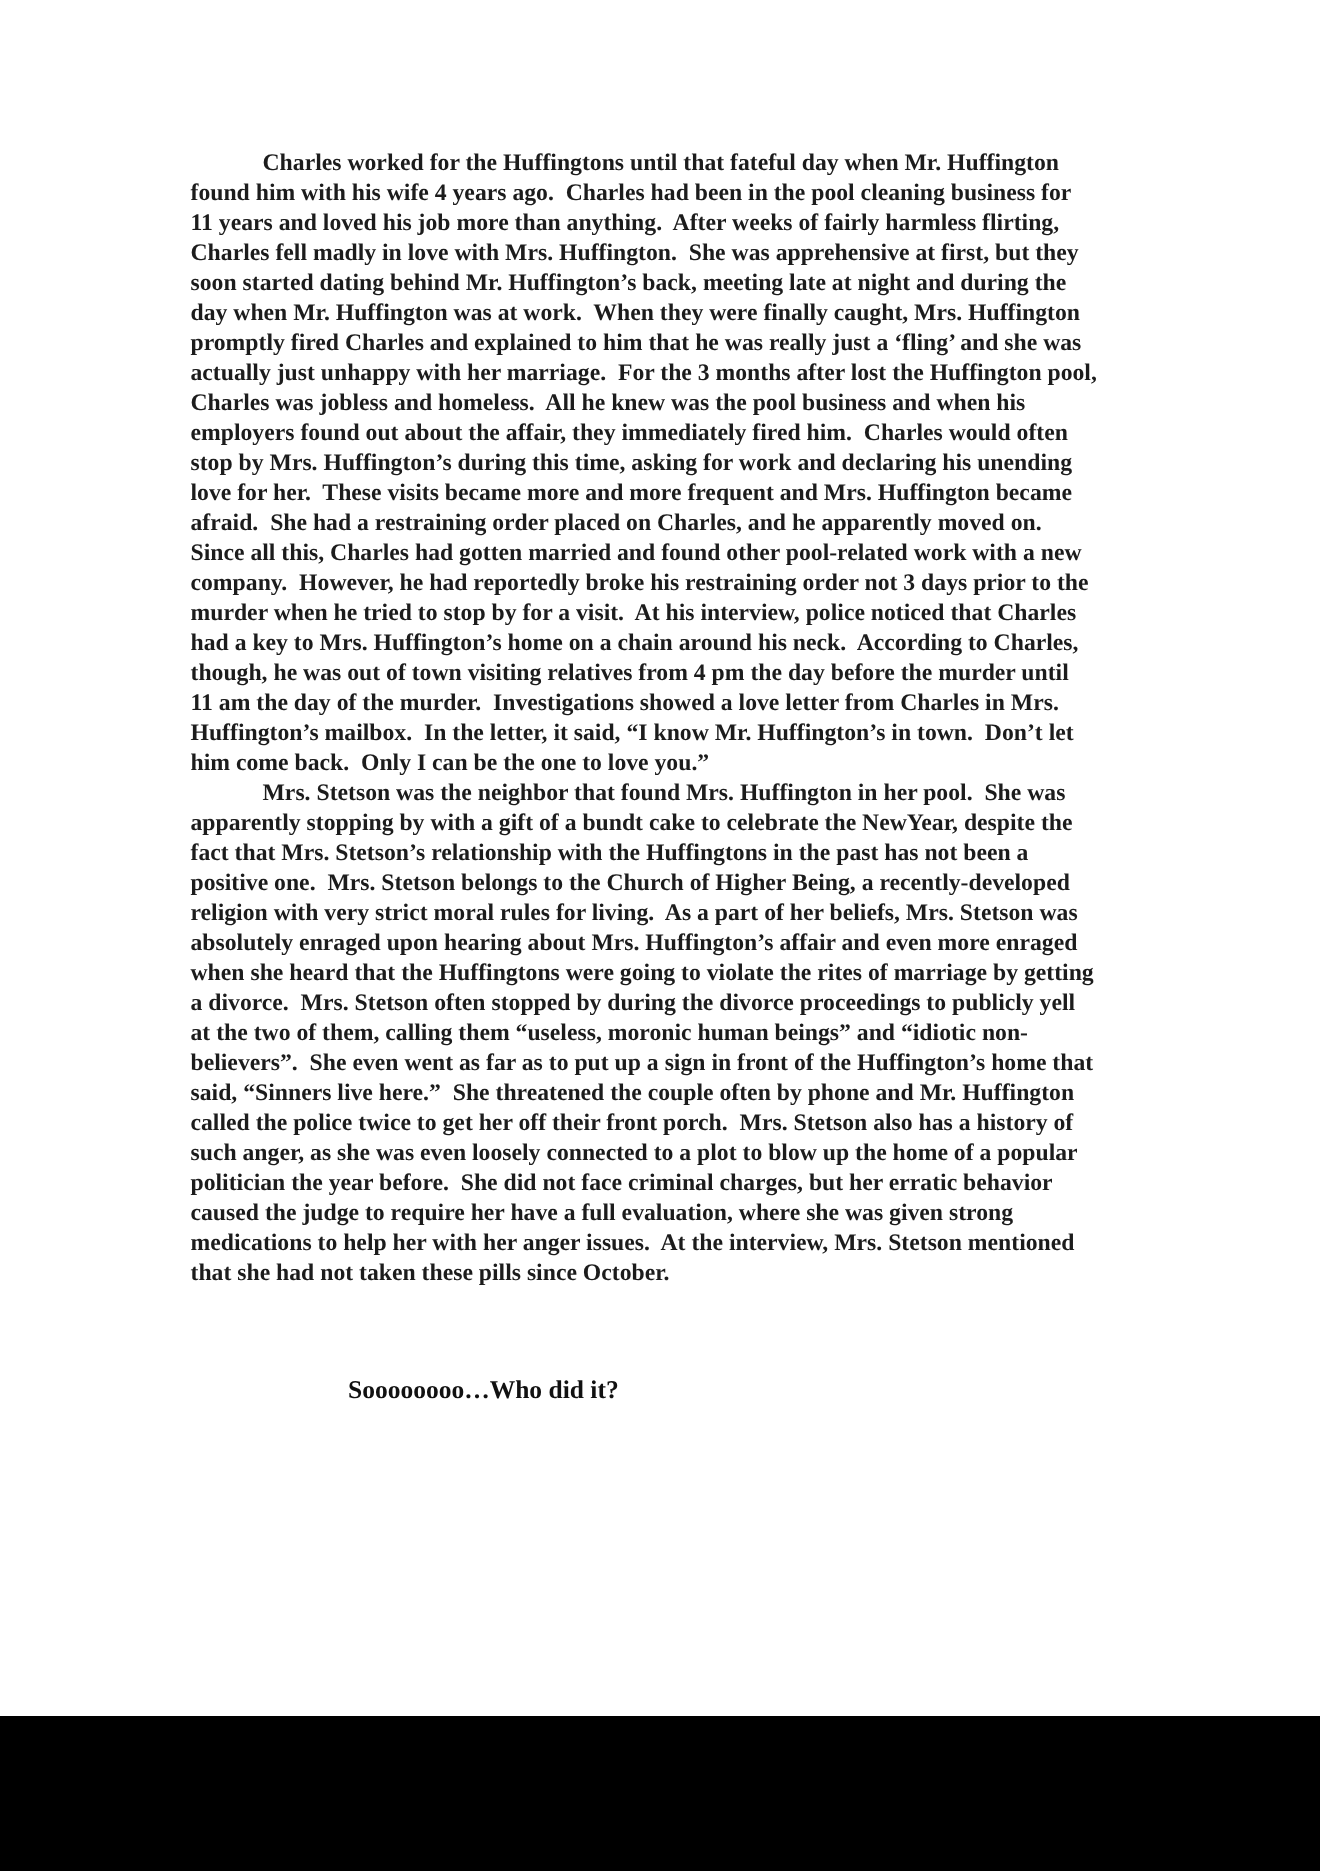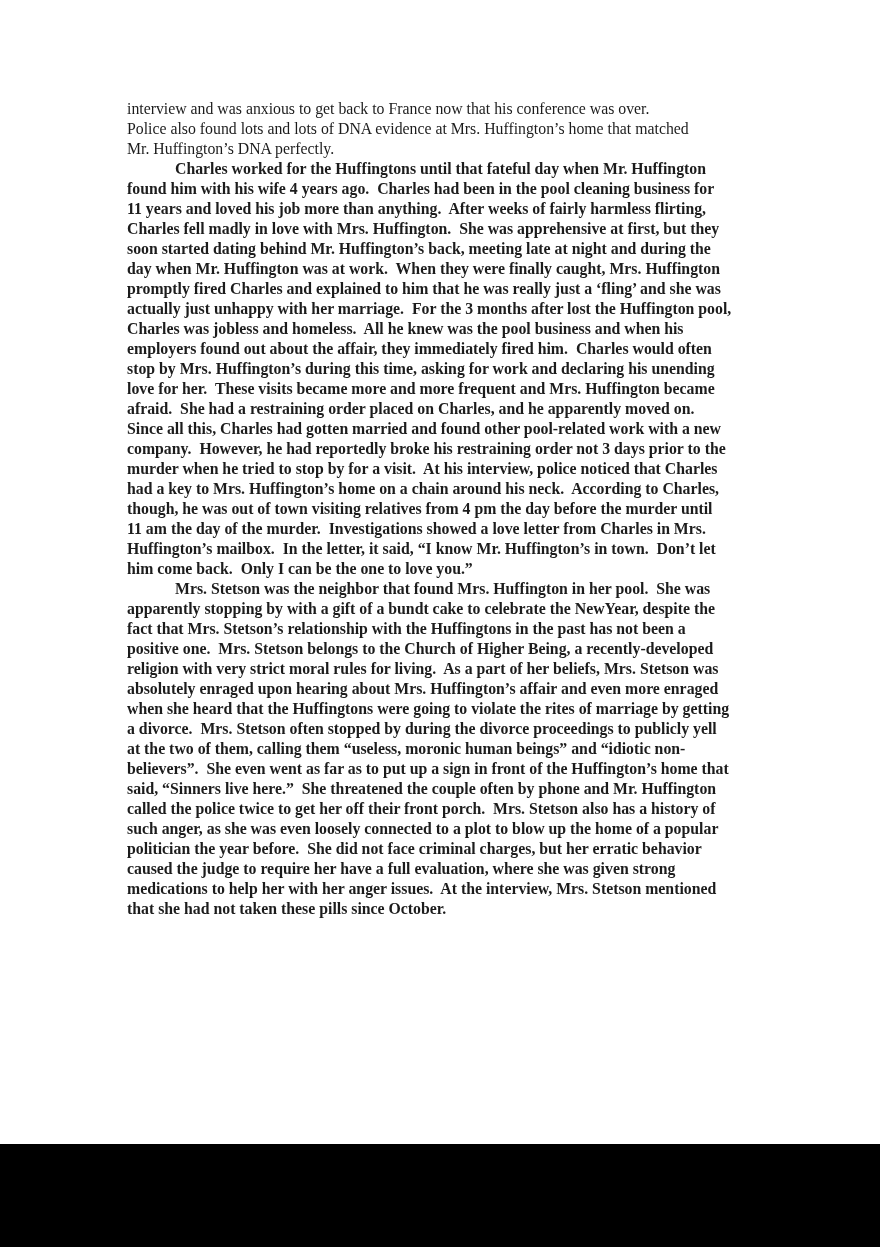--- a/index.html
+++ b/index.html
@@ -49,23 +49,20 @@
     width: 880px;
     height: 103px;
     background: #000000;
   }
 </style>
 </head>
 <body>
 
 <div class="page">
   <div class="text-block">
-    <p class="para">interview and was anxious to get back to France now that his conference was over.
-Police also found lots and lots of DNA evidence at Mrs. Huffington’s home that matched
-Mr. Huffington’s DNA perfectly.</p>
     <p class="para indent">Charles worked for the Huffingtons until that fateful day when Mr. Huffington
 found him with his wife 4 years ago.  Charles had been in the pool cleaning business for
 11 years and loved his job more than anything.  After weeks of fairly harmless flirting,
 Charles fell madly in love with Mrs. Huffington.  She was apprehensive at first, but they
 soon started dating behind Mr. Huffington’s back, meeting late at night and during the
 day when Mr. Huffington was at work.  When they were finally caught, Mrs. Huffington
 promptly fired Charles and explained to him that he was really just a ‘fling’ and she was
 actually just unhappy with her marriage.  For the 3 months after lost the Huffington pool,
 Charles was jobless and homeless.  All he knew was the pool business and when his
 employers found out about the affair, they immediately fired him.  Charles would often
@@ -90,15 +87,16 @@
 a divorce.  Mrs. Stetson often stopped by during the divorce proceedings to publicly yell
 at the two of them, calling them “useless, moronic human beings” and “idiotic non-
 believers”.  She even went as far as to put up a sign in front of the Huffington’s home that
 said, “Sinners live here.”  She threatened the couple often by phone and Mr. Huffington
 called the police twice to get her off their front porch.  Mrs. Stetson also has a history of
 such anger, as she was even loosely connected to a plot to blow up the home of a popular
 politician the year before.  She did not face criminal charges, but her erratic behavior
 caused the judge to require her have a full evaluation, where she was given strong
 medications to help her with her anger issues.  At the interview, Mrs. Stetson mentioned
 that she had not taken these pills since October.</p>
+    <p class="question">Soooooooo…Who did it?</p>
   </div>
   <div class="bottom-bar"></div>
 </div>
 
 </body></html>

